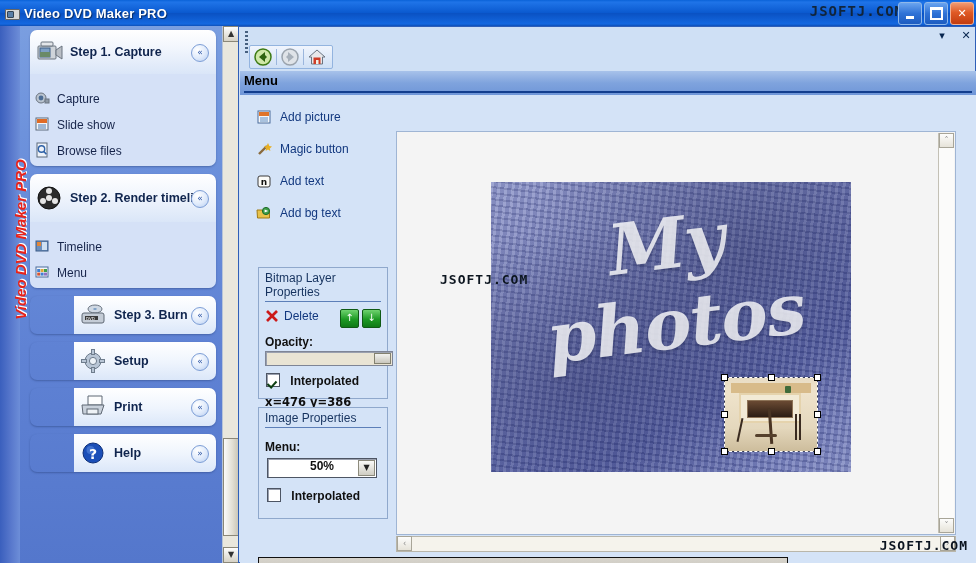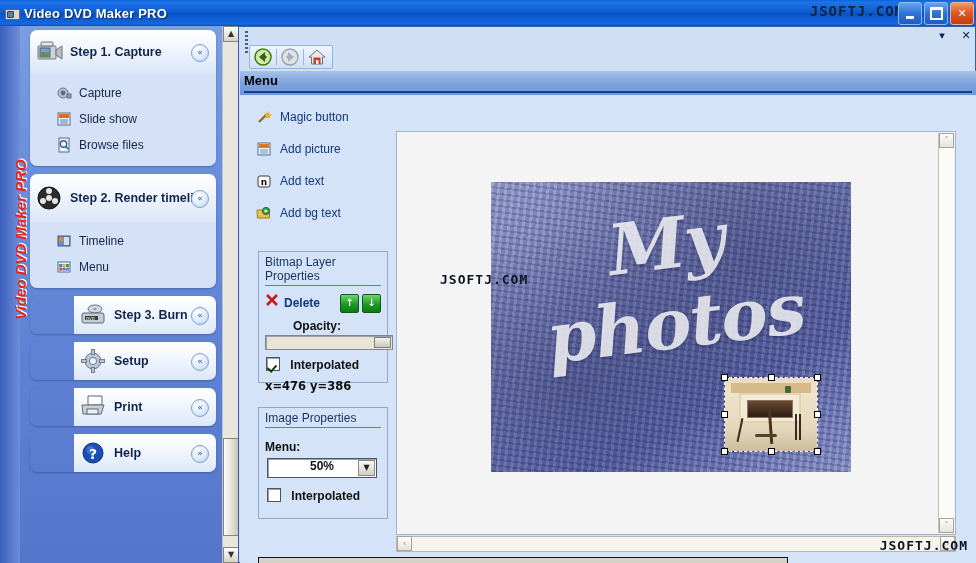--- a/index.html
+++ b/index.html
@@ -65,21 +65,21 @@
   }
   .pane-head.tall{height:48px;}
   .pane-icon{width:30px;height:30px;margin-left:5px;margin-right:5px;flex:0 0 auto;position:relative;}
   .pane-title{font-weight:bold;font-size:12.5px;color:#10254e;line-height:13px;}
   .chev{
     position:absolute;right:7px;top:50%;margin-top:-8px;width:16px;height:16px;border-radius:50%;
     background:radial-gradient(circle at 35% 30%,#ffffff 0%,#dfeafb 55%,#b6cdf0 100%);
     border:1px solid #7d9ed6;color:#2b55a5;font-size:9px;line-height:15px;text-align:center;font-family:"DejaVu Sans",sans-serif;
   }
   .pane-body{background:#d5e1f7;padding:6px 0 8px 0;}
-  .pane-item{display:flex;align-items:center;height:26px;padding-left:26px;cursor:default;}
+  .pane-item{display:flex;align-items:flex-end;height:26px;padding-left:4px;cursor:default;}
   .pane-item .il{font-size:12px;color:#16244a;}
   .mini-ic{width:16px;height:16px;margin-right:7px;flex:0 0 auto;position:relative;}
   .pane.flat .pane-head{height:38px;background:linear-gradient(180deg,#ffffff 0%,#eef4fd 55%,#dbe7f9 100%);margin-left:44px;}
   
   .sb-scroll{position:absolute;left:222px;top:26px;width:16px;height:537px;background:#e9e7dd;border-left:1px solid #b7c4d8;}
   .sb-arrow{width:16px;height:16px;background:linear-gradient(180deg,#fdfdfd,#d6d2c6);border:1px solid #8a8778;box-sizing:border-box;color:#333;font-size:8px;text-align:center;line-height:14px;font-family:"DejaVu Sans",sans-serif;}
   .sb-arrow.bottom{position:absolute;bottom:0;left:0;}
   .sb-thumb{position:absolute;left:0;top:412px;width:16px;height:98px;background:linear-gradient(90deg,#fbfbfa,#e2dfd4 60%,#cac6b8);border:1px solid #8a8778;box-sizing:border-box;}
 
   
@@ -114,21 +114,21 @@
   .link-row{display:flex;align-items:center;height:32px;padding-left:10px;}
   .link-row .lt{color:#12387f;font-size:12px;}
   .lic{width:16px;height:16px;margin-right:8px;position:relative;flex:0 0 auto;}
 
   .group{
     position:absolute;background:#d4e3f7;border:1px solid #8fa8cc;
   }
   .group-title{font-size:12px;color:#16335f;padding:3px 0 2px 6px;}
   .group-rule{height:1px;background:#5c7fb8;margin:0 6px 4px 6px;}
 
-  .row{display:flex;align-items:center;font-weight:bold;}
+  .row{display:flex;}
   .del-x{color:#cc1a1a;font-weight:bold;font-size:15px;font-family:"DejaVu Sans",sans-serif;line-height:12px;}
   .arrbtn{
     width:17px;height:17px;border:1px solid #0f5a14;border-radius:2px;
     background:linear-gradient(180deg,#6fd36f,#1d9a24 55%,#0e7a16);
     color:#fff;font-size:10px;text-align:center;line-height:16px;font-family:"DejaVu Sans",sans-serif;
   }
   .lbl-b{font-weight:bold;font-size:12px;color:#101010;}
   .slider{
     width:128px;height:15px;border:1px solid #7e8596;background:#e9e4d4;
     box-shadow:inset 1px 1px 0 #9aa0ae;position:relative;box-sizing:border-box;
@@ -441,35 +441,35 @@
       <div class="menu-title">Menu</div>
       <div class="menu-rule"></div>
     </div>
 
     <div class="content">
 
       <div style="position:absolute;left:6px;top:6px;width:140px;">
         <div class="link-row">
           <div class="lic">
             <svg width="16" height="16" viewBox="0 0 16 16">
-              <line x1="3" y1="13" x2="11" y2="5" stroke="#8a6a3c" stroke-width="2.4"></line>
-              <polygon points="12,2 13.4,5 16,5.6 13.8,7.4 14.4,10 12,8.6 9.6,10 10.2,7.4 8,5.6 10.6,5" fill="#e8b024"></polygon>
-            </svg>
-          </div>
-          <span class="lt">Magic button</span>
+              <rect x="2" y="2" width="12" height="12" fill="#f4f7fb" stroke="#4a6d9b"></rect>
+              <rect x="3" y="3" width="10" height="4" fill="#e0742a"></rect>
+              <rect x="4" y="8" width="8" height="5" fill="#a9c2de"></rect>
+            </svg>
+          </div>
+          <span class="lt">Add picture</span>
         </div>
         <div class="link-row">
           <div class="lic">
             <svg width="16" height="16" viewBox="0 0 16 16">
-              <rect x="2" y="2" width="12" height="12" fill="#f4f7fb" stroke="#4a6d9b"></rect>
-              <rect x="3" y="3" width="10" height="4" fill="#e0742a"></rect>
-              <rect x="4" y="8" width="8" height="5" fill="#a9c2de"></rect>
-            </svg>
-          </div>
-          <span class="lt">Add picture</span>
+              <line x1="3" y1="13" x2="11" y2="5" stroke="#8a6a3c" stroke-width="2.4"></line>
+              <polygon points="12,2 13.4,5 16,5.6 13.8,7.4 14.4,10 12,8.6 9.6,10 10.2,7.4 8,5.6 10.6,5" fill="#e8b024"></polygon>
+            </svg>
+          </div>
+          <span class="lt">Magic button</span>
         </div>
         <div class="link-row">
           <div class="lic">
             <svg width="16" height="16" viewBox="0 0 16 16">
               <rect x="2" y="3" width="12" height="11" rx="2" fill="#fbfbf8" stroke="#3a3a3a"></rect>
               <text x="8" y="12" font-size="9" text-anchor="middle" font-family="DejaVu Sans" font-weight="bold" fill="#111">n</text>
             </svg>
           </div>
           <span class="lt">Add text</span>
         </div>
@@ -478,36 +478,36 @@
             <svg width="16" height="16" viewBox="0 0 16 16">
               <path d="M1 5 h5 l1.5 2 h6 v6 h-12 z" fill="#e8c24a" stroke="#a07a14"></path>
               <circle cx="10" cy="6" r="3.6" fill="#3f9f4a" stroke="#1e6b28"></circle>
               <polygon points="8.6,4.4 12.2,6 8.6,7.6" fill="#fff"></polygon>
             </svg>
           </div>
           <span class="lt">Add bg text</span>
         </div>
       </div>
 
-      <div class="group" style="left:18px;top:156px;width:128px;height:130px;">
+      <div class="group" style="left:18px;top:172px;width:128px;height:130px;">
         <div class="group-title">Bitmap Layer Properties</div>
         <div class="group-rule"></div>
         <div class="row" style="padding:3px 6px 0 6px;">
           <span class="del-x" style="font-size:0;">
             <svg width="14" height="14" viewBox="0 0 14 14">
                 <line x1="2" y1="2" x2="12" y2="12" stroke="#cc1a1a" stroke-width="2.6"></line>
                 <line x1="12" y1="2" x2="2" y2="12" stroke="#cc1a1a" stroke-width="2.6"></line>
               </svg>
           </span>
           <span style="color:#12387f;font-size:12px;margin-left:5px;">Delete</span>
           <span style="flex:1"></span>
           <span class="arrbtn">↑</span>
           <span class="arrbtn" style="margin-left:3px;">↓</span>
         </div>
-        <div class="lbl-b" style="padding:6px 0 2px 6px;margin-left:28px;">Opacity:</div>
+        <div class="lbl-b" style="padding:6px 0 2px 6px;">Opacity:</div>
         <div style="padding-left:6px;">
           <div class="slider">
               <div class="thumb"></div>
             </div>
         </div>
         <div style="padding:7px 0 0 7px;">
           <span class="cbx on"></span>
           <span class="lbl-b">Interpolated</span>
         </div>
         <div class="mono-b" style="padding:7px 0 0 6px;">x=476 y=386</div>

